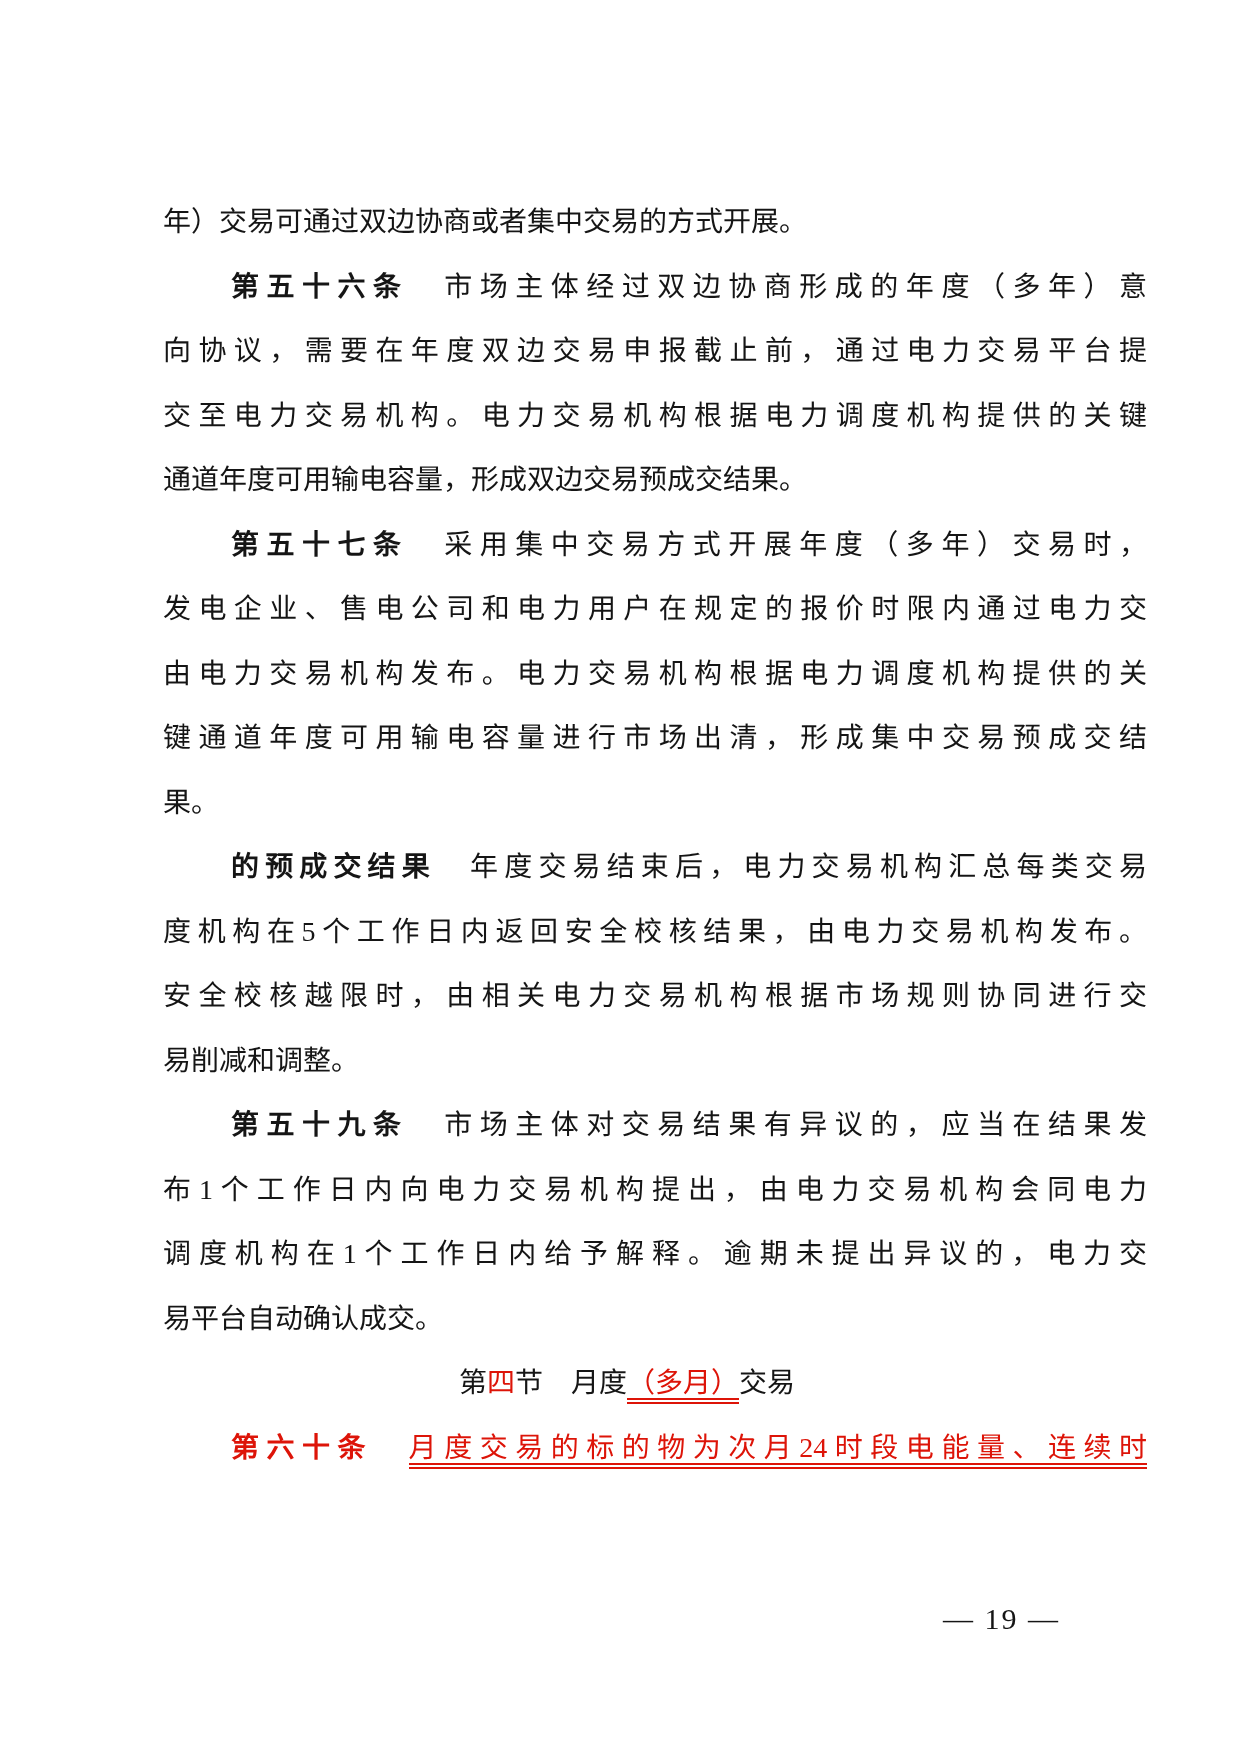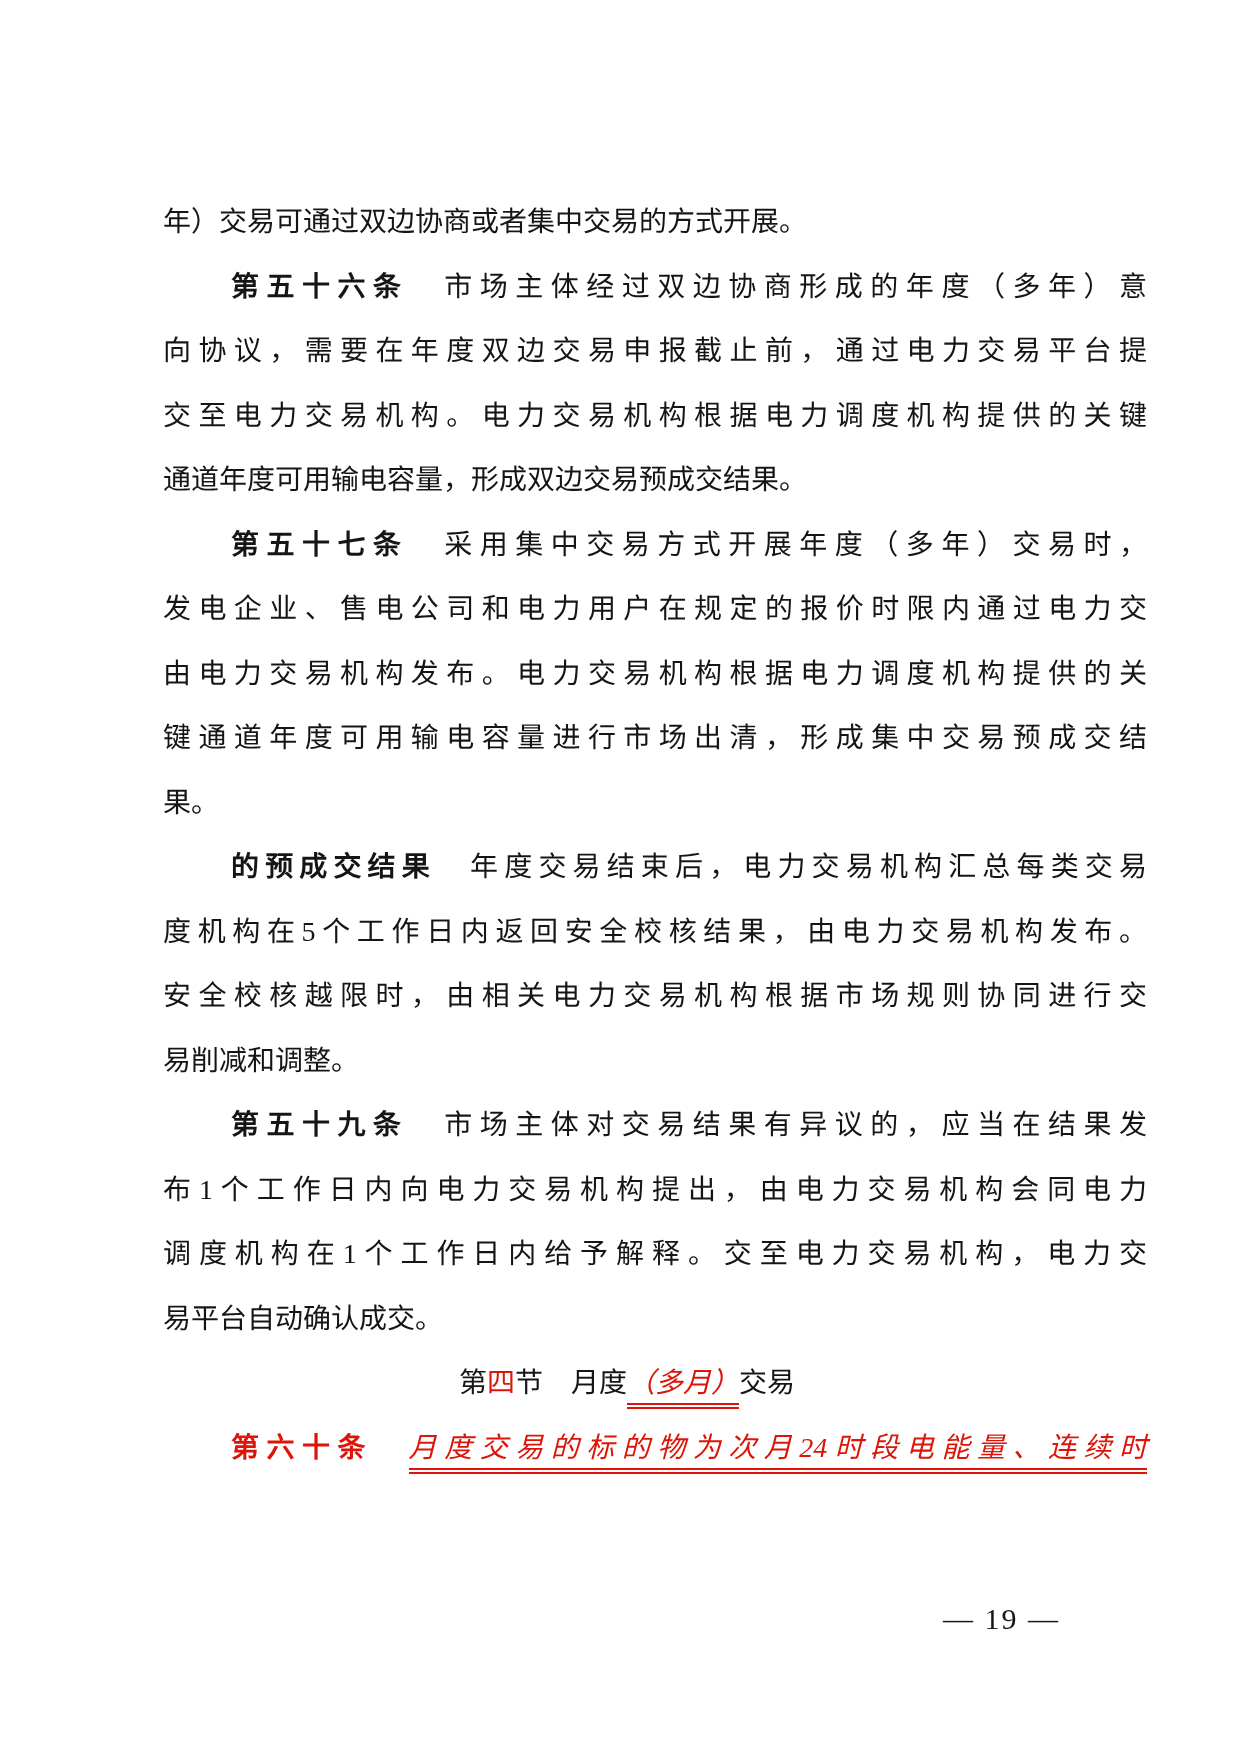--- a/index.html
+++ b/index.html
@@ -24,22 +24,20 @@
   }
   .j   { text-align: justify; text-align-last: justify; }
   .ind { text-indent: 68px; }
   .ctr { text-align: center; text-align-last: center; margin-right: 56px; }
   .b   { font-weight: bold; }
   .r   { color: var(--red, #dd1408); }
   .rb  { color: var(--red, #dd1408); font-weight: bold; }
   .ru  {
     color: var(--red, #dd1408);
     border-bottom: 6px double var(--red, #dd1408);
-    padding-bottom: 5px;
-    font-style: italic;
   }
   .page-number {
     position: absolute;
     top: 1558px; right: 181px;
     font-size: 30px;
     letter-spacing: 2px;
     white-space: nowrap;
     margin-top: 44px;
   }
 </style>
@@ -62,21 +60,21 @@
     <div class="line j"><span>键通道年度可用输电容量进行市场出清，形成集中交易预成交结</span></div>
     <div class="line"><span>果。</span></div>
 
     <div class="line j ind"><span class="b">的预成交结果</span><span>　年度交易结束后，电力交易机构汇总每类交易</span></div>
     <div class="line j"><span>度机构在5个工作日内返回安全校核结果，由电力交易机构发布。</span></div>
     <div class="line j"><span>安全校核越限时，由相关电力交易机构根据市场规则协同进行交</span></div>
     <div class="line"><span>易削减和调整。</span></div>
 
     <div class="line j ind"><span class="b">第五十九条</span><span>　市场主体对交易结果有异议的，应当在结果发</span></div>
     <div class="line j"><span>布1个工作日内向电力交易机构提出，由电力交易机构会同电力</span></div>
-    <div class="line j"><span>调度机构在1个工作日内给予解释。交至电力交易机构，电力交</span></div>
+    <div class="line j"><span>调度机构在1个工作日内给予解释。逾期未提出异议的，电力交</span></div>
     <div class="line"><span>易平台自动确认成交。</span></div>
 
     <div class="line ctr"><span>第</span><span class="r">四</span><span>节　月度</span><span class="ru">（多月）</span><span>交易</span></div>
 
     <div class="line j ind"><span class="rb">第六十条</span><span class="rb">　</span><span class="ru">月度交易的标的物为次月24时段电能量、连续时</span></div>
 
   </div>
 
   <div class="page-number">— 19 —</div>
 </div>

